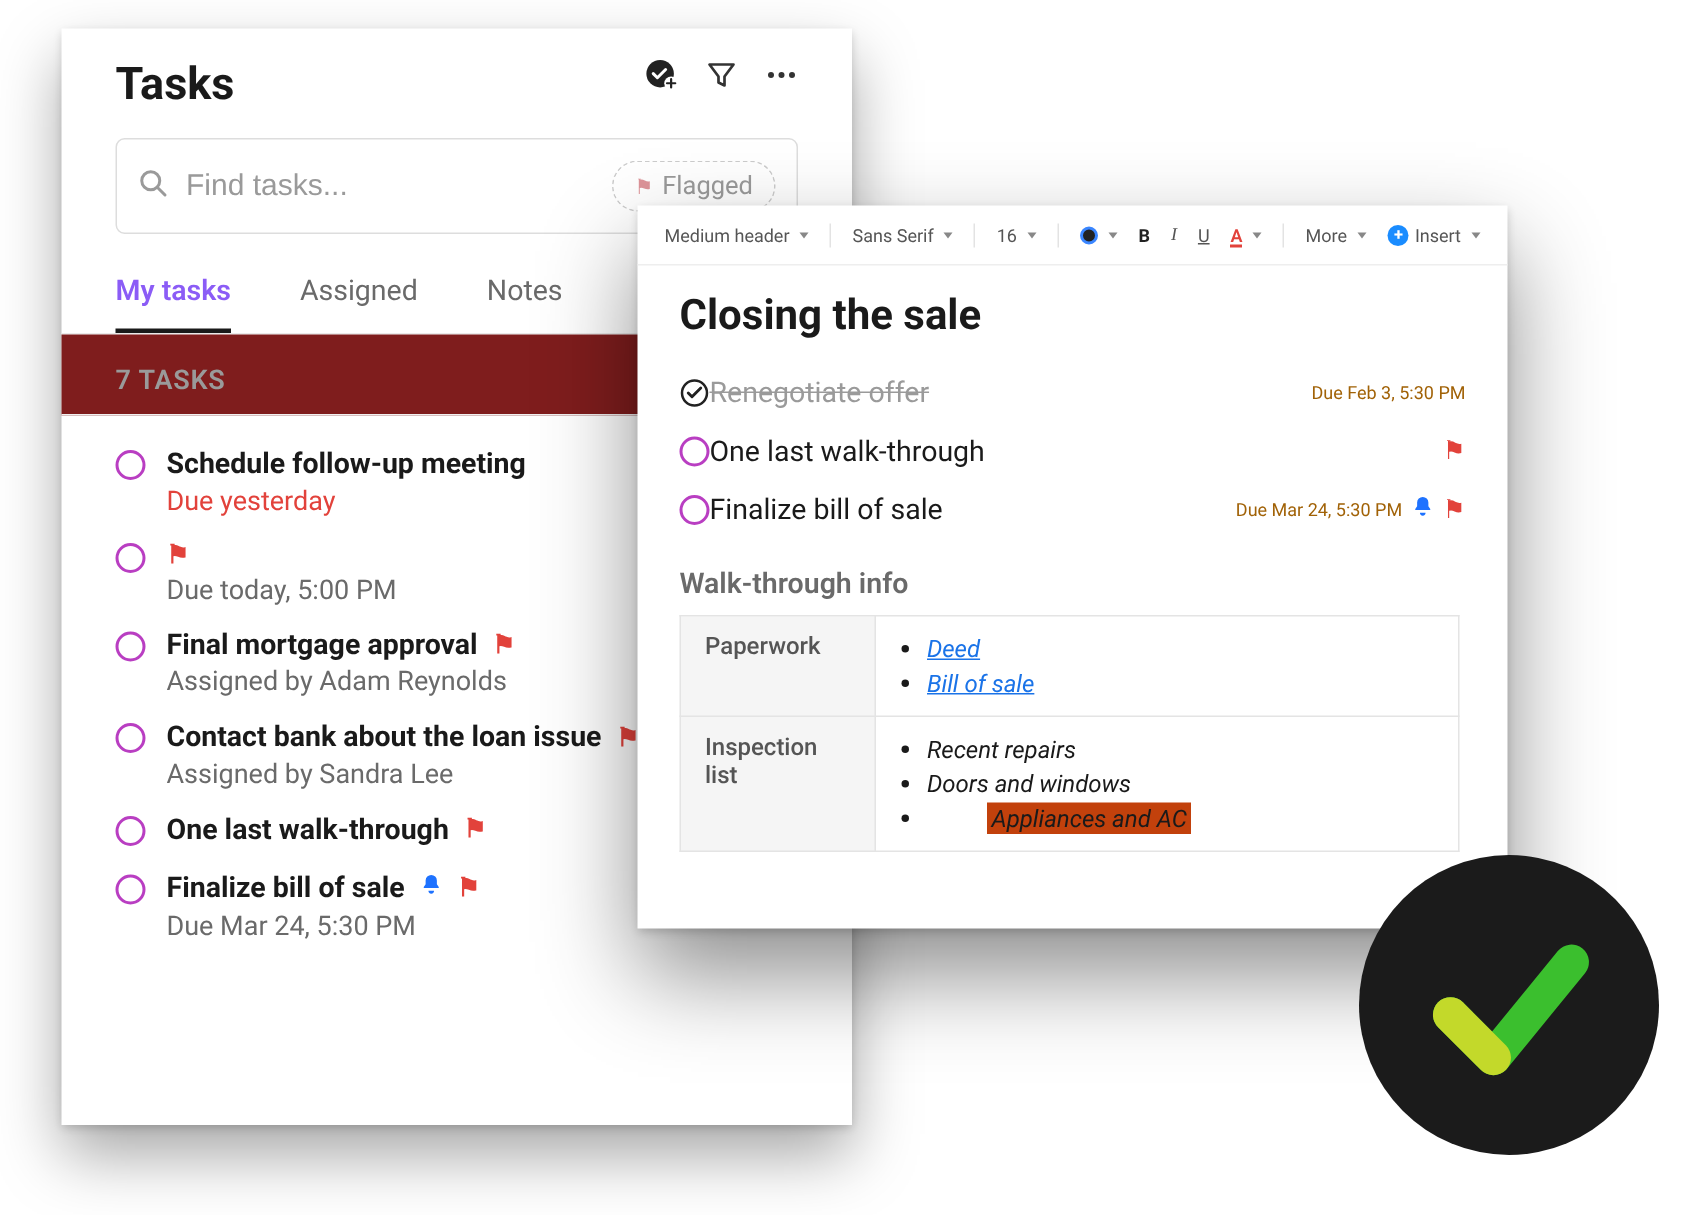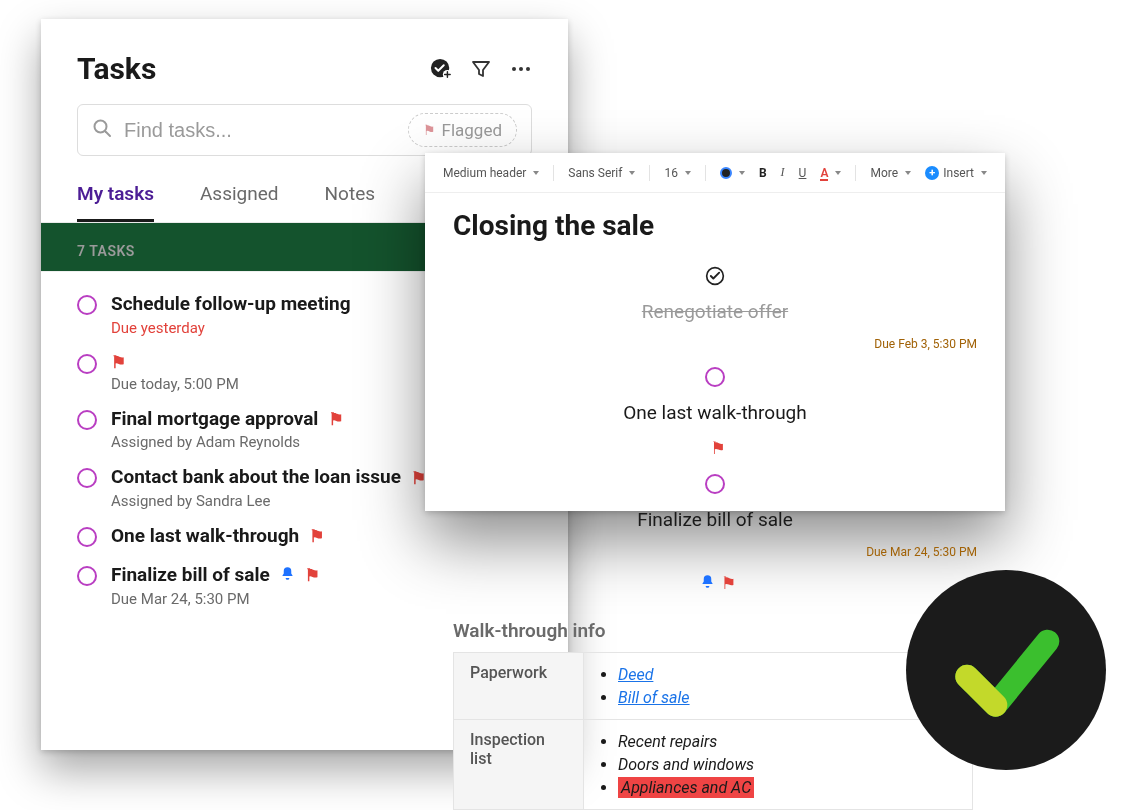--- a/index.html
+++ b/index.html
@@ -17,38 +17,38 @@
     position: absolute;
     left: 41px;
     top: 19px;
     width: 527px;
     height: 731px;
     background: #fff;
     box-shadow: 0 2px 6px rgba(0,0,0,.18), 0 20px 40px rgba(0,0,0,.35);
   }
   .tasks-header {
     display: flex;
-    align-items: center;
-    padding: 32px 36px 18px 36px;
+    align-items: flex-start;
+    padding: 20px 36px 18px 36px;
   }
   .tasks-title {
     font-size: 30px;
     font-weight: 700;
     flex: 1;
   }
   .hdr-icons { display: flex; gap: 18px; align-items: center; }
   .hdr-icon { width: 22px; height: 22px; display: inline-flex; align-items: center; justify-content: center; color:#333; cursor:pointer; }
 
   .search-wrap { padding: 0 36px 12px 36px; }
   .search-box {
     display: flex;
     align-items: center;
     border: 1px solid #ddd;
     border-radius: 6px;
-    height: 52px;
+    height: 64px;
     padding: 0 14px;
     gap: 12px;
     color: #9a9a9a;
     position: relative;
   }
   .search-box input {
     flex: 1;
     border: none;
     outline: none;
     font-size: 20px;
@@ -70,52 +70,52 @@
 
   .tabs {
     display: flex;
     gap: 46px;
     padding: 14px 36px 0 36px;
     border-bottom: 1px solid #eaeaea;
     font-size: 19px;
     color: #6a6a6a;
   }
   .tab { padding-bottom: 14px; cursor:pointer; }
-  .tab.active { color: #4c1d95; font-weight: 600; border-bottom: 3px solid #1a1a1a; }
+  .tab.active { color: #8b5cf6; font-weight: 600; border-bottom: 3px solid #1a1a1a; }
 
   .section-label {
-    font-size: 14px;
+    font-size: 18px;
     letter-spacing: .5px;
     color: #9a9a9a;
     font-weight: 600;
     padding: 20px 36px 12px 36px;
-    background: #14532d;
+    background: #7f1d1d;
     border-bottom: 1px solid #f0f0f0;
   }
 
   .task-list { padding: 10px 28px 20px 36px; }
   .task-item { display: flex; align-items: flex-start; gap: 14px; padding: 10px 0 4px 0; }
   .radio {
     width: 20px; height: 20px; border: 2px solid #b93ec2; border-radius: 50%;
     flex-shrink: 0; margin-top: 3px; cursor:pointer;
   }
   .task-body { flex: 1; }
   .task-title-row { display: flex; align-items: center; gap: 10px; font-size: 19px; line-height: 1.3; font-weight: bold; }
-  .task-sub { font-size: 15px; color: #6a6a6a; margin-top: 2px; }
+  .task-sub { font-size: 18px; color: #6a6a6a; margin-top: 2px; }
   .task-sub.overdue { color: #e2423b; }
   .flag-ic { color: #e2423b; font-size: 17px; }
   .bell-ic { color: #1e72ff; font-size: 17px; }
 
   
   .note-panel {
     position: absolute;
     left: 425px;
-    top: 153px;
+    top: 137px;
     width: 580px;
-    height: 358px;
+    height: 482px;
     background: #fff;
     box-shadow: 0 2px 6px rgba(0,0,0,.18), 0 30px 60px rgba(0,0,0,.45);
   }
   .toolbar {
     display: flex;
     align-items: center;
     gap: 6px;
     padding: 10px 14px;
     border-bottom: 1px solid #eee;
     font-size: 12px;
@@ -129,37 +129,37 @@
   .italic { font-style:italic; font-family: serif;}
   .underline { text-decoration: underline;}
   .font-color { color:#e2423b; font-weight:600; position:relative;}
   .font-color::after{content:"";position:absolute;left:0;right:0;bottom:-1px;height:2px;background:#e2423b;}
   .tb-right { margin-left: auto; display:flex; align-items:center; gap:6px;}
   .insert-dot { width:14px; height:14px; border-radius:50%; background:#1a8cff; color:#fff; display:inline-flex; align-items:center;justify-content:center; font-size:11px; font-weight:700;}
 
   .note-body { padding: 16px 28px 0 28px; }
   .note-title { font-size: 28px; font-weight: 700; margin-bottom: 16px; }
 
-  .note-task { display:flex; align-items:center; gap:14px; padding: 8px 0; flex-direction: column; }
+  .note-task { display:flex; align-items:center; padding: 8px 0; }
   .note-radio { width:20px; height:20px; border:2px solid #b93ec2; border-radius:50%; cursor:pointer;}
   .note-check { width:20px; height:20px; display:inline-flex; align-items:center; justify-content:center; }
   .note-task-title { font-size: 19px; flex:1;}
   .strike { text-decoration: line-through; color:#9a9a9a;}
   .note-due { font-size: 12px; color:#a16207; white-space:nowrap; margin-left:auto;}
   .inline-ic { display:inline-flex; gap:6px; align-items:center; margin-left:6px;}
 
   .subhead { font-size: 19px; color:#6a6a6a; font-weight:600; margin: 18px 0 10px 0;}
 
   .info-table { border:1px solid #e4e4e4; border-collapse: collapse; width: 100%; max-width: 520px;}
   .info-table td { border:1px solid #e4e4e4; padding: 10px 16px; vertical-align: top; font-size: 16px;}
   .info-table td.label { background:#f5f5f5; color:#555; font-weight:500; width: 130px;}
   .info-table ul { list-style: disc; padding-left: 18px; font-style: italic;}
   .info-table ul li { padding: 2px 0;}
   .linklike { color:#1a73e8; text-decoration: underline; cursor:pointer;}
-  .hl { background: #ef4444; padding: 1px 3px;}
+  .hl { background: #c2410c; padding: 1px 3px; margin-left: 40px;}
 
   
   .badge {
     position: absolute;
     right: 28px;
     bottom: 40px;
     width: 200px;
     height: 200px;
     border-radius: 50%;
     background: #1b1b1b;

